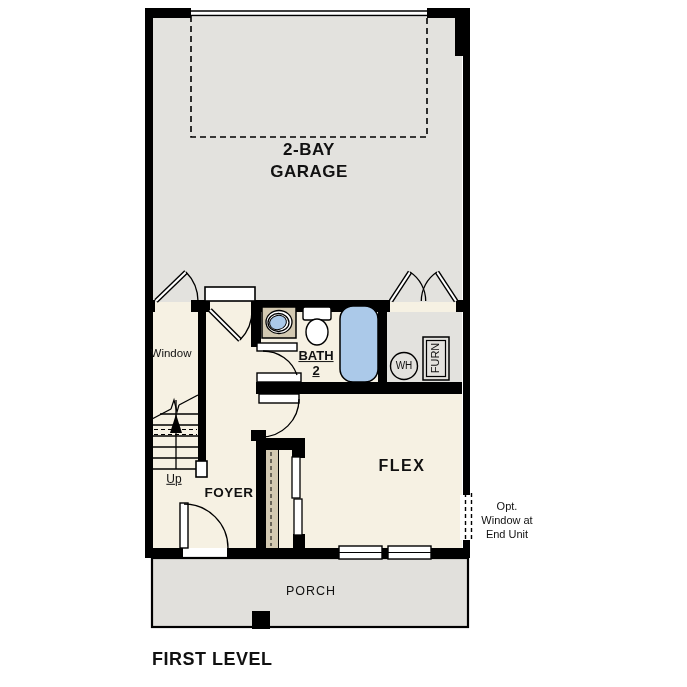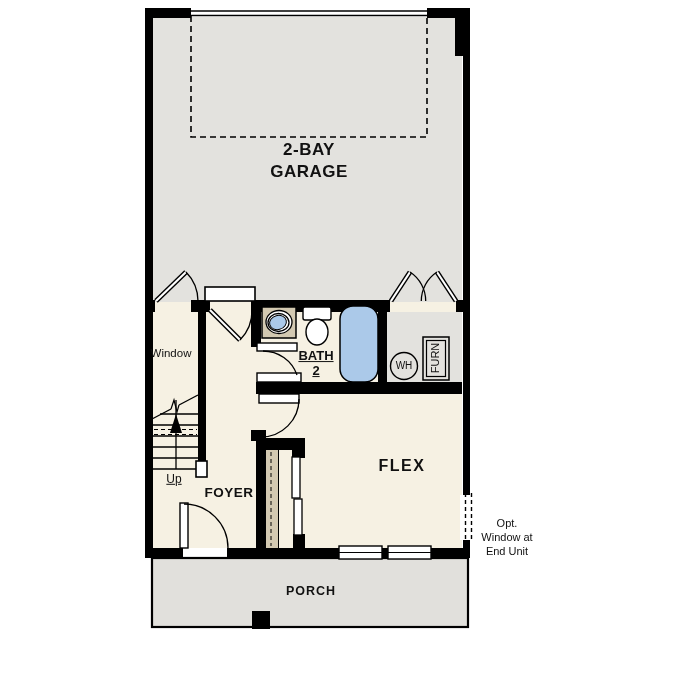--- a/index.html
+++ b/index.html
@@ -9,22 +9,22 @@
   .lbl{position:absolute;transform:translate(-50%,-50%);text-align:center;
        white-space:pre-line;color:#111;font-family:"Liberation Sans",sans-serif;line-height:1.2;}
   .lbl-garage{left:309px;top:161px;font-size:17px;font-weight:bold;letter-spacing:.5px;line-height:1.3;}
   .lbl-storage{left:171px;top:354px;font-size:11.5px;}
   .lbl-bath{left:316px;top:364px;font-size:13px;font-weight:bold;line-height:1.15;text-decoration:underline;}
   .lbl-wh{left:404px;top:366px;font-size:10px;}
   .lbl-furn{left:436px;top:358px;font-size:11px;transform:translate(-50%,-50%) rotate(-90deg);}
   .lbl-up{left:174px;top:479px;font-size:12px;text-decoration:underline;}
   .lbl-foyer{left:229px;top:493px;font-size:13.5px;font-weight:bold;letter-spacing:.5px;}
   .lbl-flex{left:380px;top:466px;font-size:16px;font-weight:bold;letter-spacing:1.5px;margin-left:22px;}
-  .lbl-porch{left:311px;top:591px;font-size:12.5px;font-weight:bold;letter-spacing:1px;}
-  .lbl-optwin{left:507px;top:538px;font-size:11px;line-height:1.25;}
+  .lbl-porch{left:311px;top:591px;font-size:12.5px;font-weight:normal;letter-spacing:1px;}
+  .lbl-optwin{left:507px;top:521px;font-size:11px;line-height:1.25;}
   .lbl-title{position:absolute;left:152px;top:649px;font-size:18px;font-weight:bold;
              letter-spacing:.5px;color:#111;}
 </style>
 </head>
 <body>
 
 <div id="canvas">
 
 <svg id="plan-svg" width="687" height="687" viewBox="0 0 687 687">
 
@@ -183,13 +183,14 @@
 2</div>
   <div class="lbl lbl-wh">WH</div>
   <div class="lbl lbl-furn">FURN</div>
   <div class="lbl lbl-up">Up</div>
   <div class="lbl lbl-foyer">FOYER</div>
   <div class="lbl lbl-flex">FLEX</div>
   <div class="lbl lbl-porch">PORCH</div>
   <div class="lbl lbl-optwin">Opt.
 Window at
 End Unit</div>
+  <div class="lbl-title">FIRST LEVEL</div>
 </div>
 
 </body></html>

